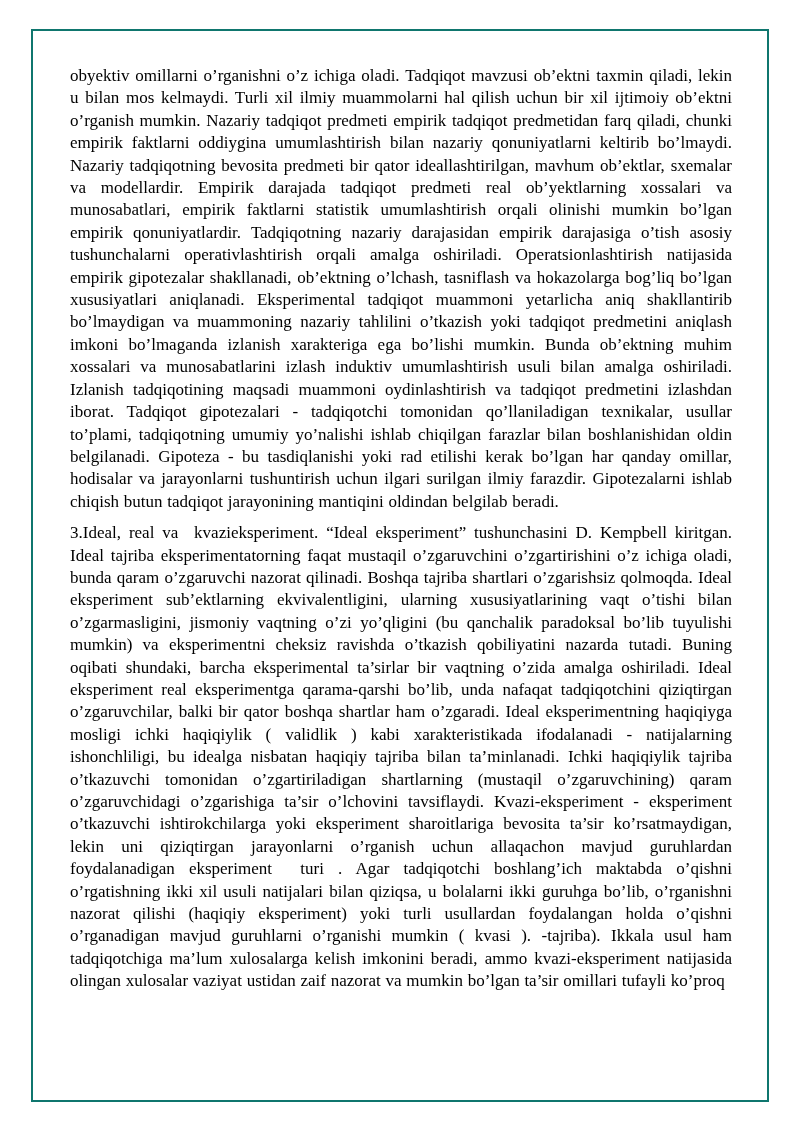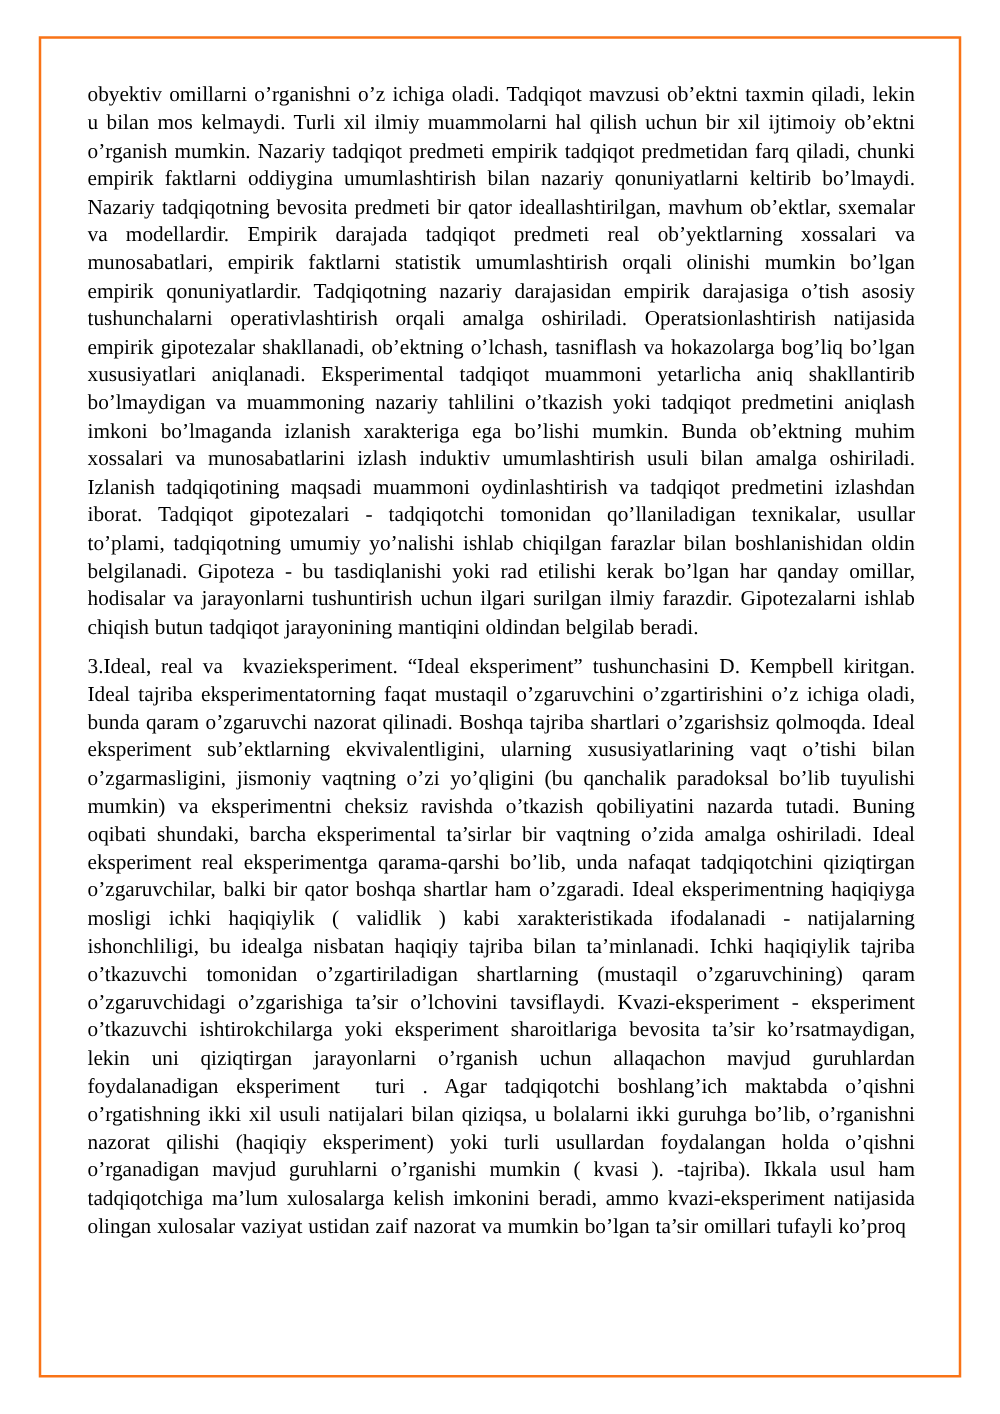--- a/index.html
+++ b/index.html
@@ -20,21 +20,21 @@
     width: 800px;
     height: 1131px;
     background: #ffffff;
   }
   .page-frame {
     position: absolute;
     left: 31px;
     top: 29px;
     right: 31px;
     bottom: 29px;
-    border: 2px solid #f97316;
+    border: 2px solid #0f766e;
     box-sizing: border-box;
     font-family: Liberation Serif, serif;
   }
   .page-content {
     position: absolute;
     left: 37px;
     top: 34px;
     right: 35px;
     bottom: 20px;
     overflow: hidden;

